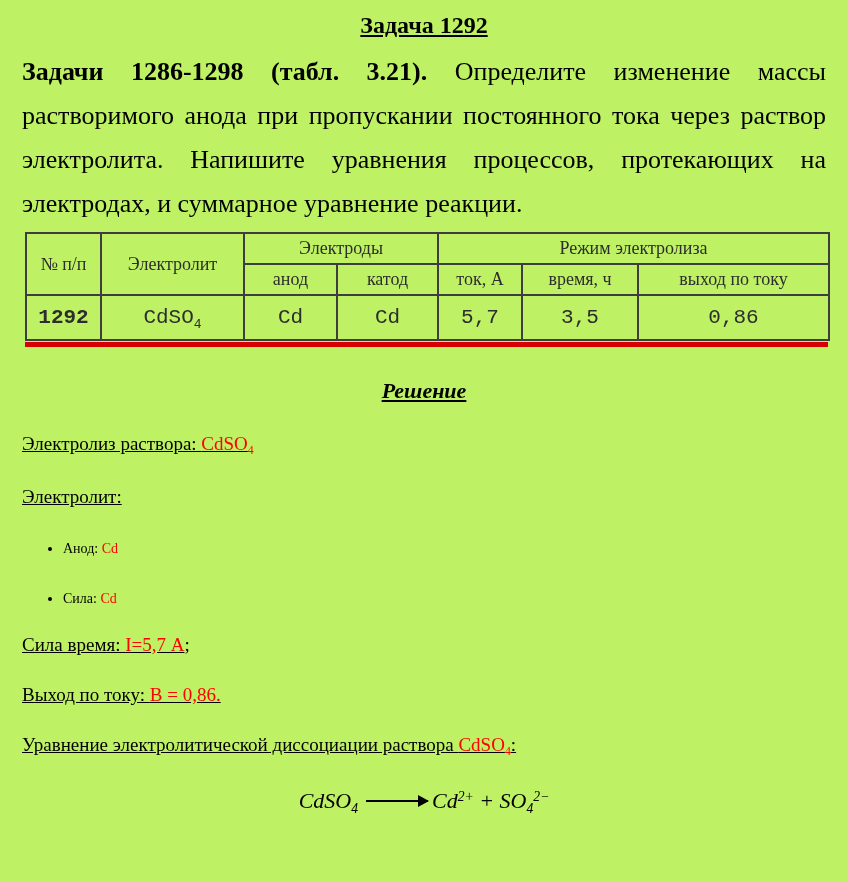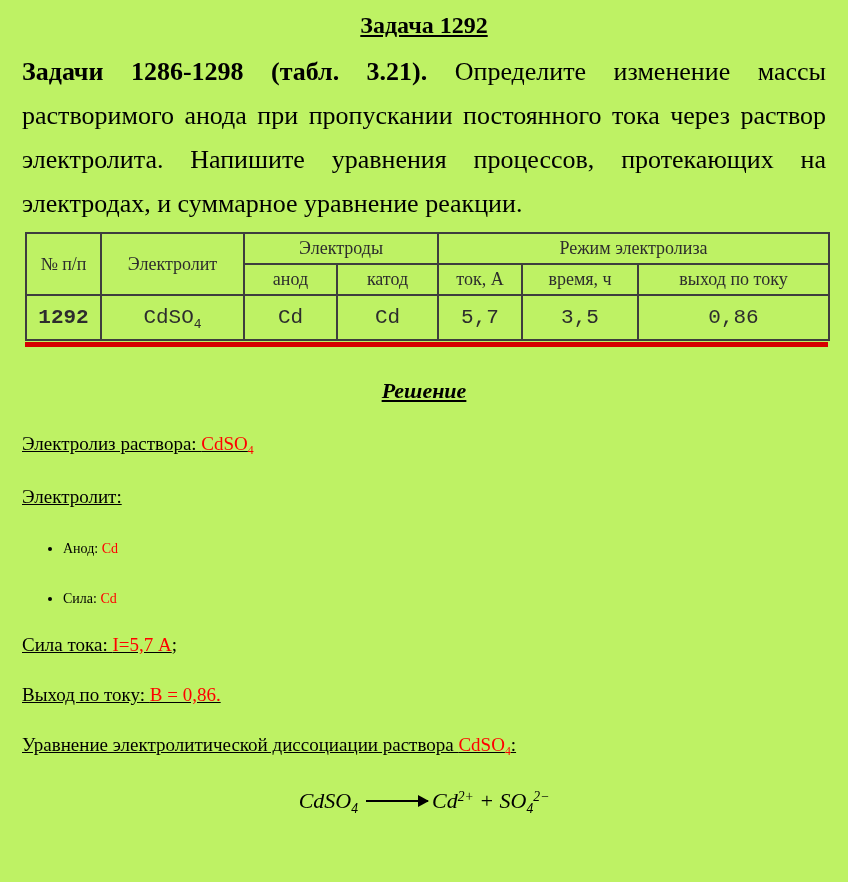--- a/index.html
+++ b/index.html
@@ -163,21 +163,21 @@
 
   <p class="sol-p first"><span>Электролиз раствора: </span><span class="red"><span>CdSO</span><sub>4</sub></span></p>
 
   <p class="sol-p"><span>Электролит:</span></p>
 
   <ul class="electrodes">
     <li><span>Анод: </span><span class="red">Cd</span></li>
     <li><span>Сила: </span><span class="red">Cd</span></li>
   </ul>
 
-  <p class="sol-p"><span>Сила тока: </span><span class="red">I=5,7 А</span><span>;</span></p>
+  <p class="sol-p"><span>Сила время: </span><span class="red">I=5,7 А</span><span>;</span></p>
 
 
   <p class="sol-p"><span>Выход по току: </span><span class="red">В = 0,86.</span></p>
 
   <p class="sol-p"><span>Уравнение электролитической диссоциации раствора </span><span class="red"><span>CdSO</span><sub>4</sub></span><span>:</span></p>
 
   <div class="equation">
     <span>CdSO</span><sub>4</sub><span class="rxn-arrow"></span><span>Cd</span><sup>2+</sup><span> + </span><span>SO</span><sub>4</sub><sup>2−</sup>
   </div>
 

